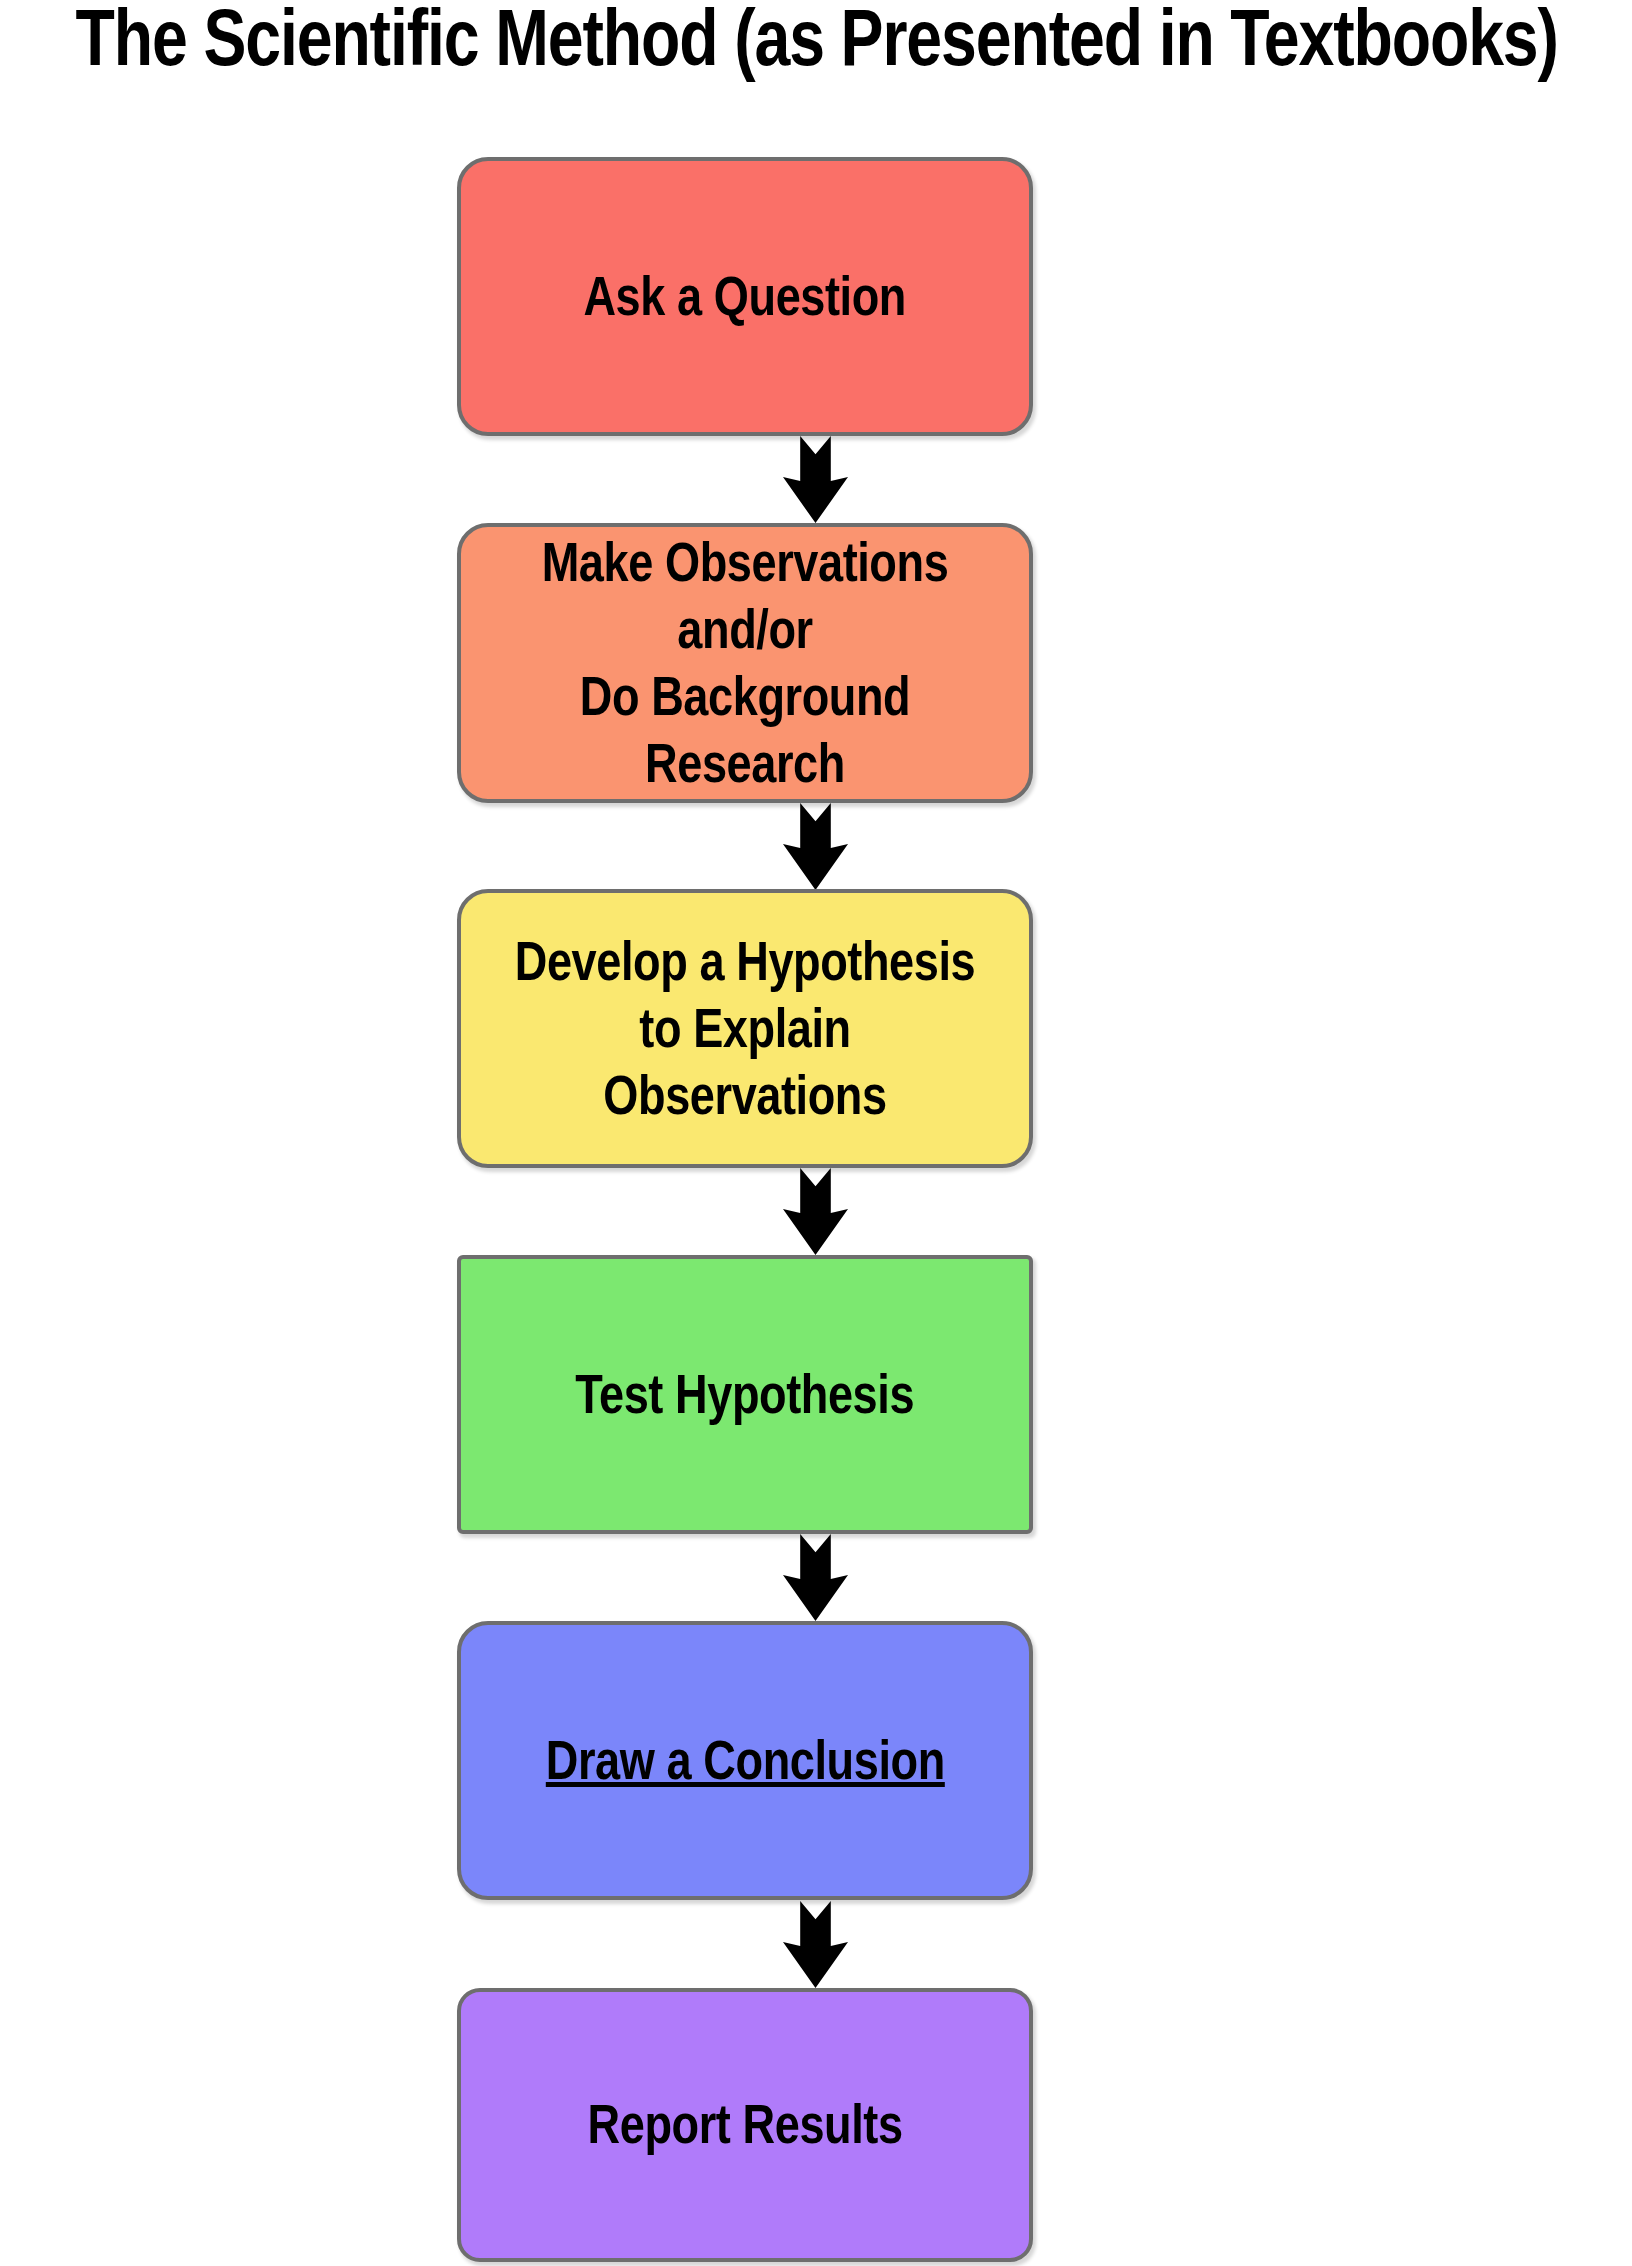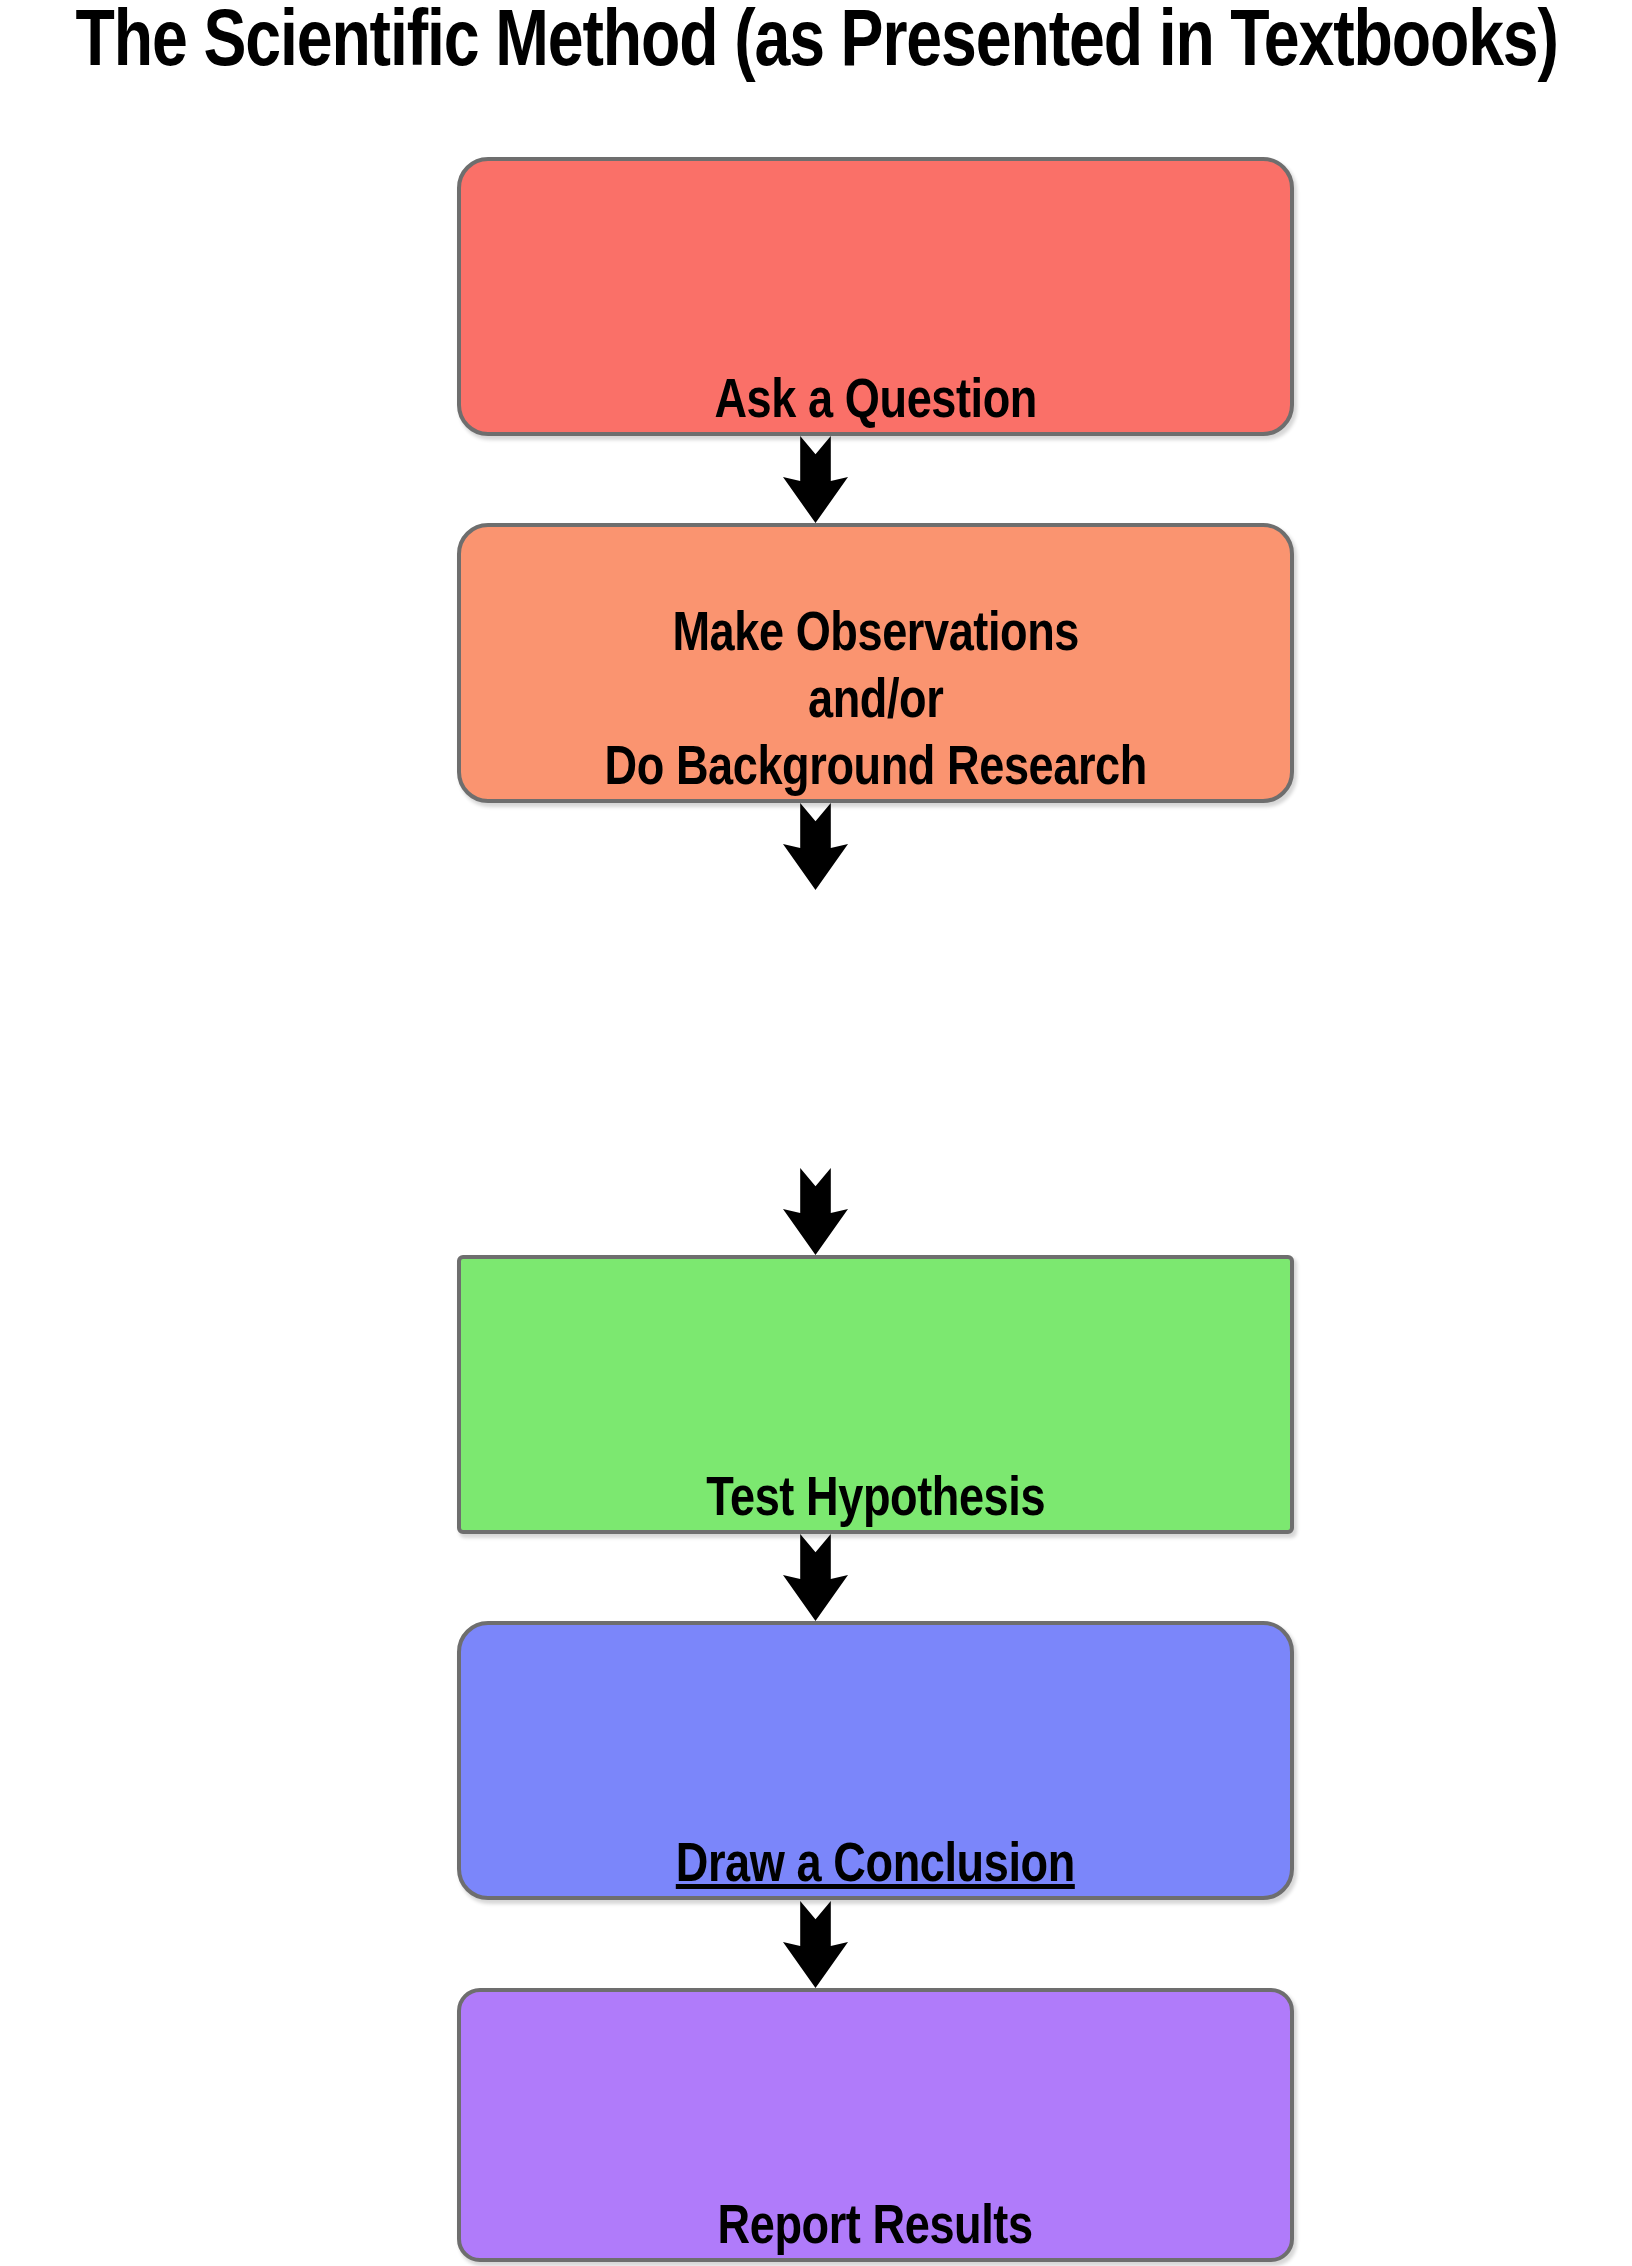--- a/index.html
+++ b/index.html
@@ -50,27 +50,27 @@
     position: absolute;
     left: 457px;
     top: 157px;
     width: 717px;
     height: 2105px;
   }
 
   .node {
     position: absolute;
     left: 0;
-    width: 837px;
+    width: 576px;
     box-sizing: border-box;
     border: 4.8px solid #6e6e6e;
     border-radius: 31px;
     box-shadow: 2.9px 3.8px 3.8px rgba(0,0,0,0.16);
     display: flex;
-    align-items: flex-end;
+    align-items: center;
     justify-content: center;
     text-align: center;
   }
 
   .node-label {
     font-family: "Liberation Sans", "DejaVu Sans", sans-serif;
     font-weight: bold;
     font-size: 55px;
     line-height: 1.22;
     letter-spacing: -0.5px;
@@ -129,20 +129,24 @@
 and/or
 Do Background Research</span>
     </div>
 
     <div class="arrow arrow-2">
       <svg viewBox="0 0 72 91" xmlns="http://www.w3.org/2000/svg" aria-hidden="true">
         <path d="M 20 0 L 36 19 L 52 0 L 52 47 L 70 43 L 36 91 L 2 43 L 20 47 Z" fill="#000000"></path>
       </svg>
     </div>
 
+    <div class="node node-3" style="background: rgb(250, 232, 112);">
+      <span class="node-label">Develop a Hypothesis
+to Explain Observations</span>
+    </div>
 
     <div class="arrow arrow-3">
       <svg viewBox="0 0 72 91" xmlns="http://www.w3.org/2000/svg" aria-hidden="true">
         <path d="M 20 0 L 36 19 L 52 0 L 52 47 L 70 43 L 36 91 L 2 43 L 20 47 Z" fill="#000000"></path>
       </svg>
     </div>
 
     <div class="node node-4" style="background: rgb(124, 232, 112);">
       <span class="node-label">Test Hypothesis</span>
     </div>

